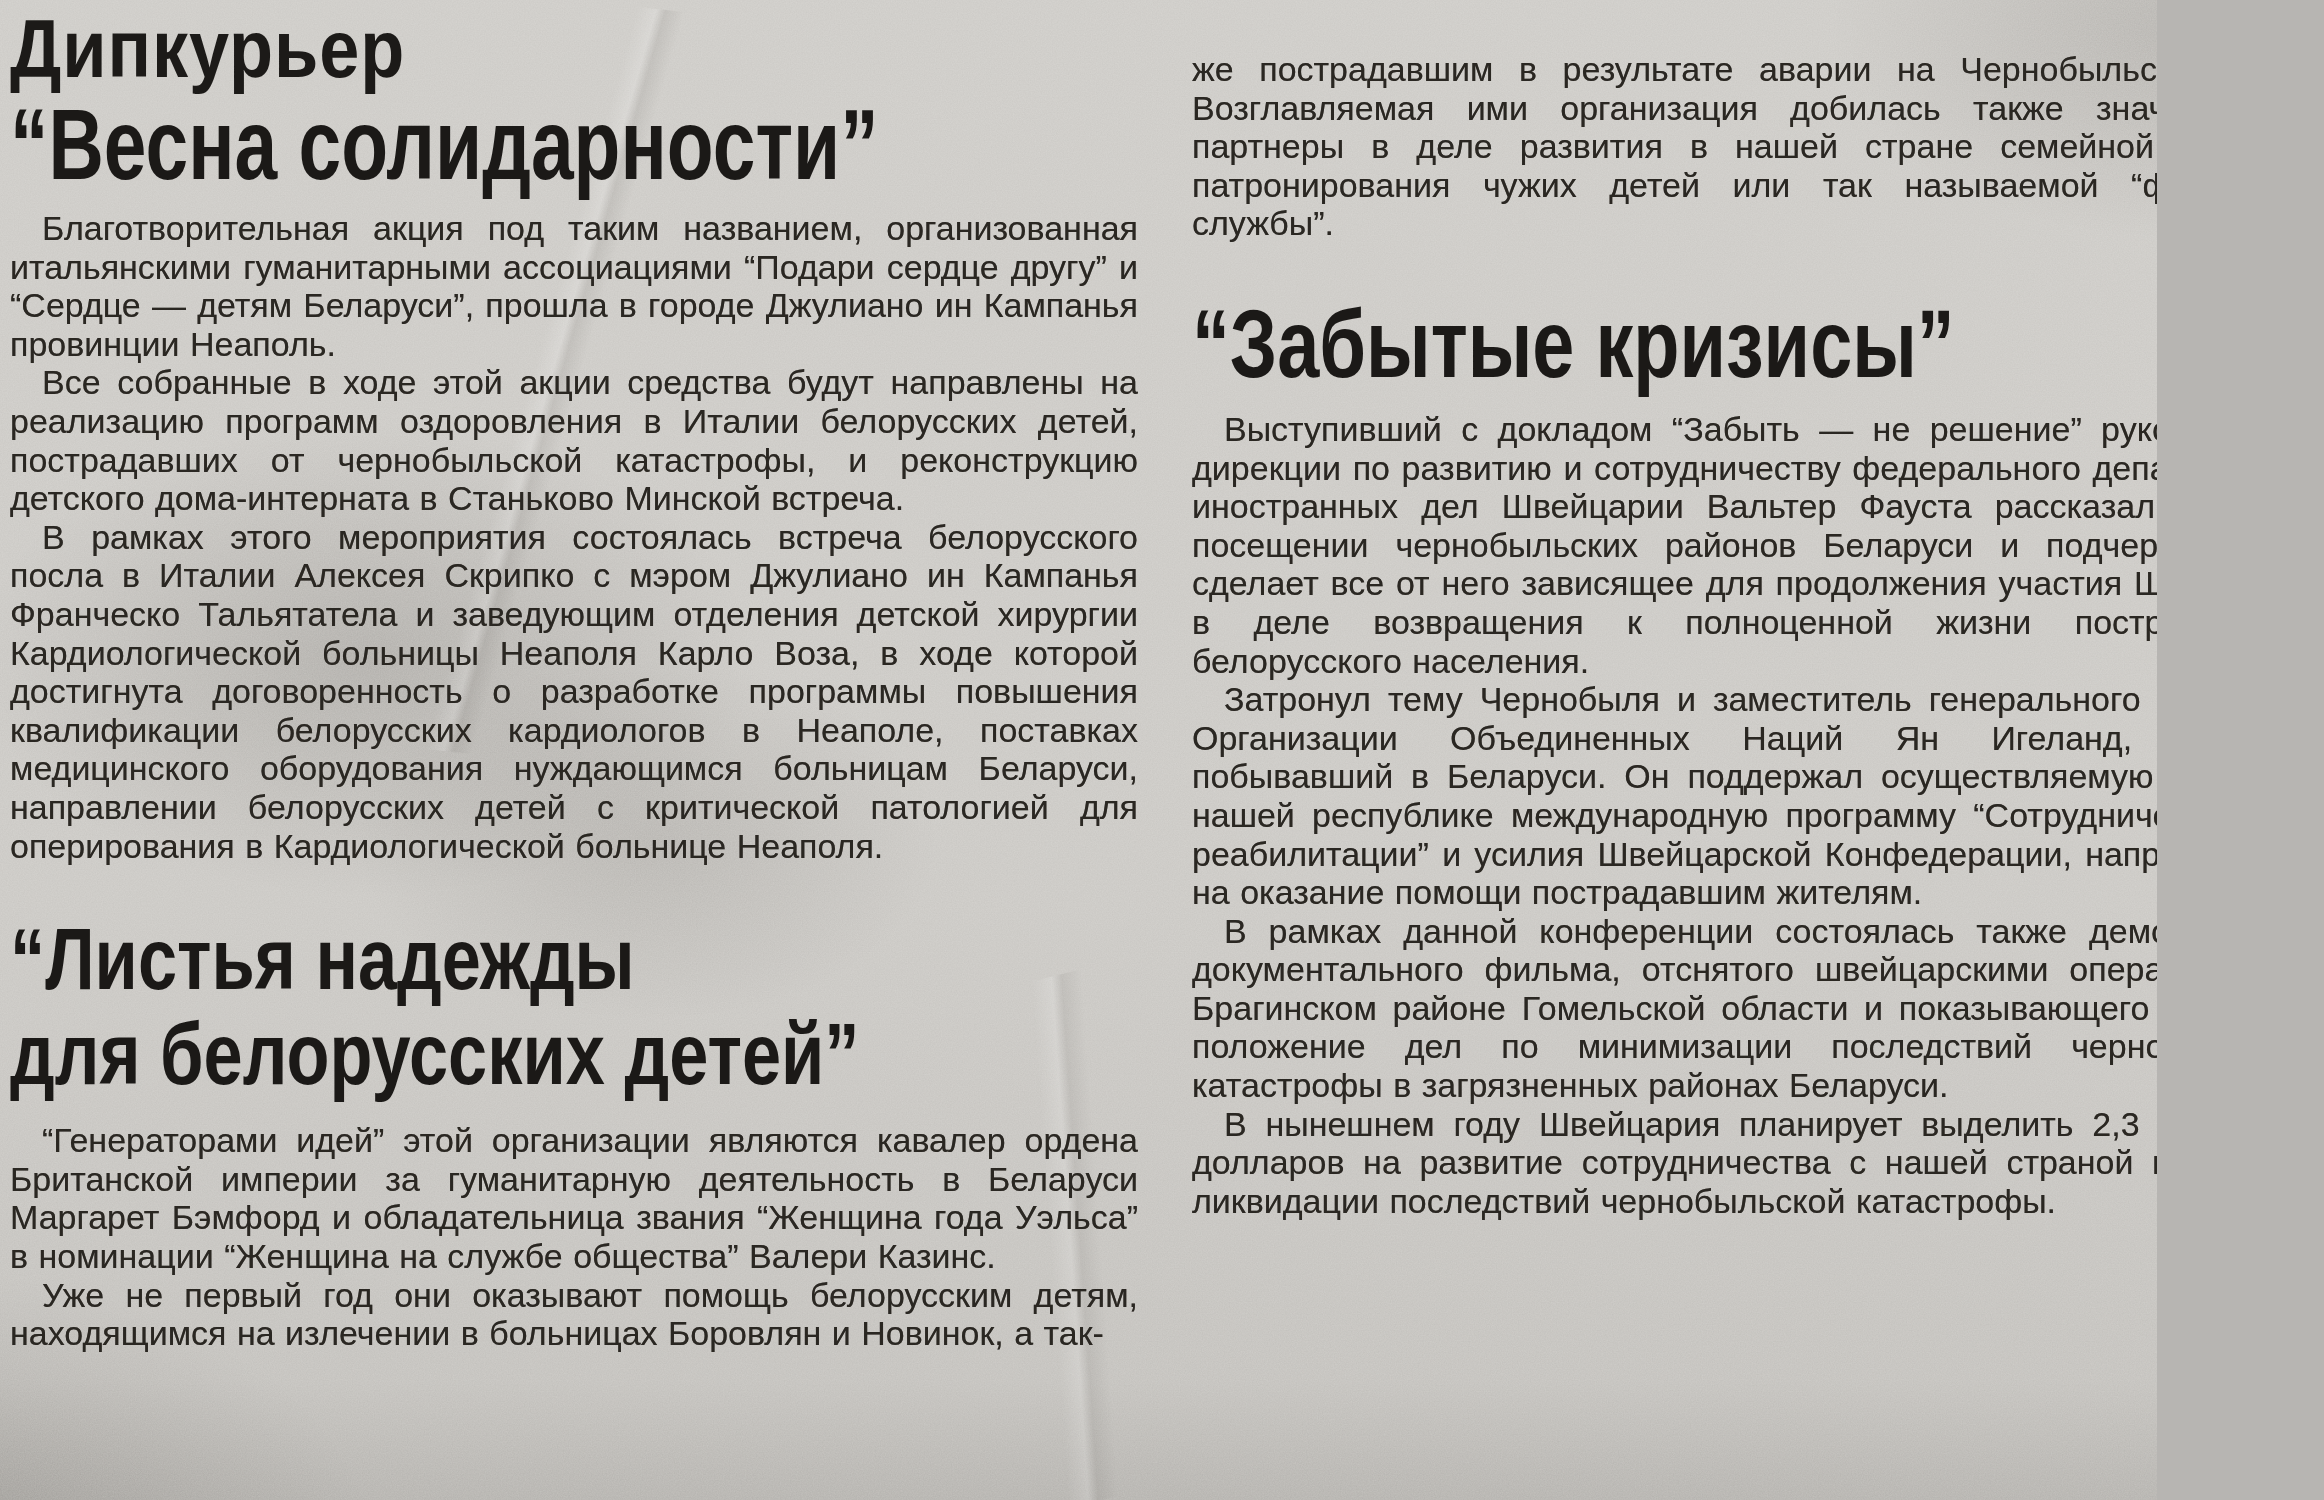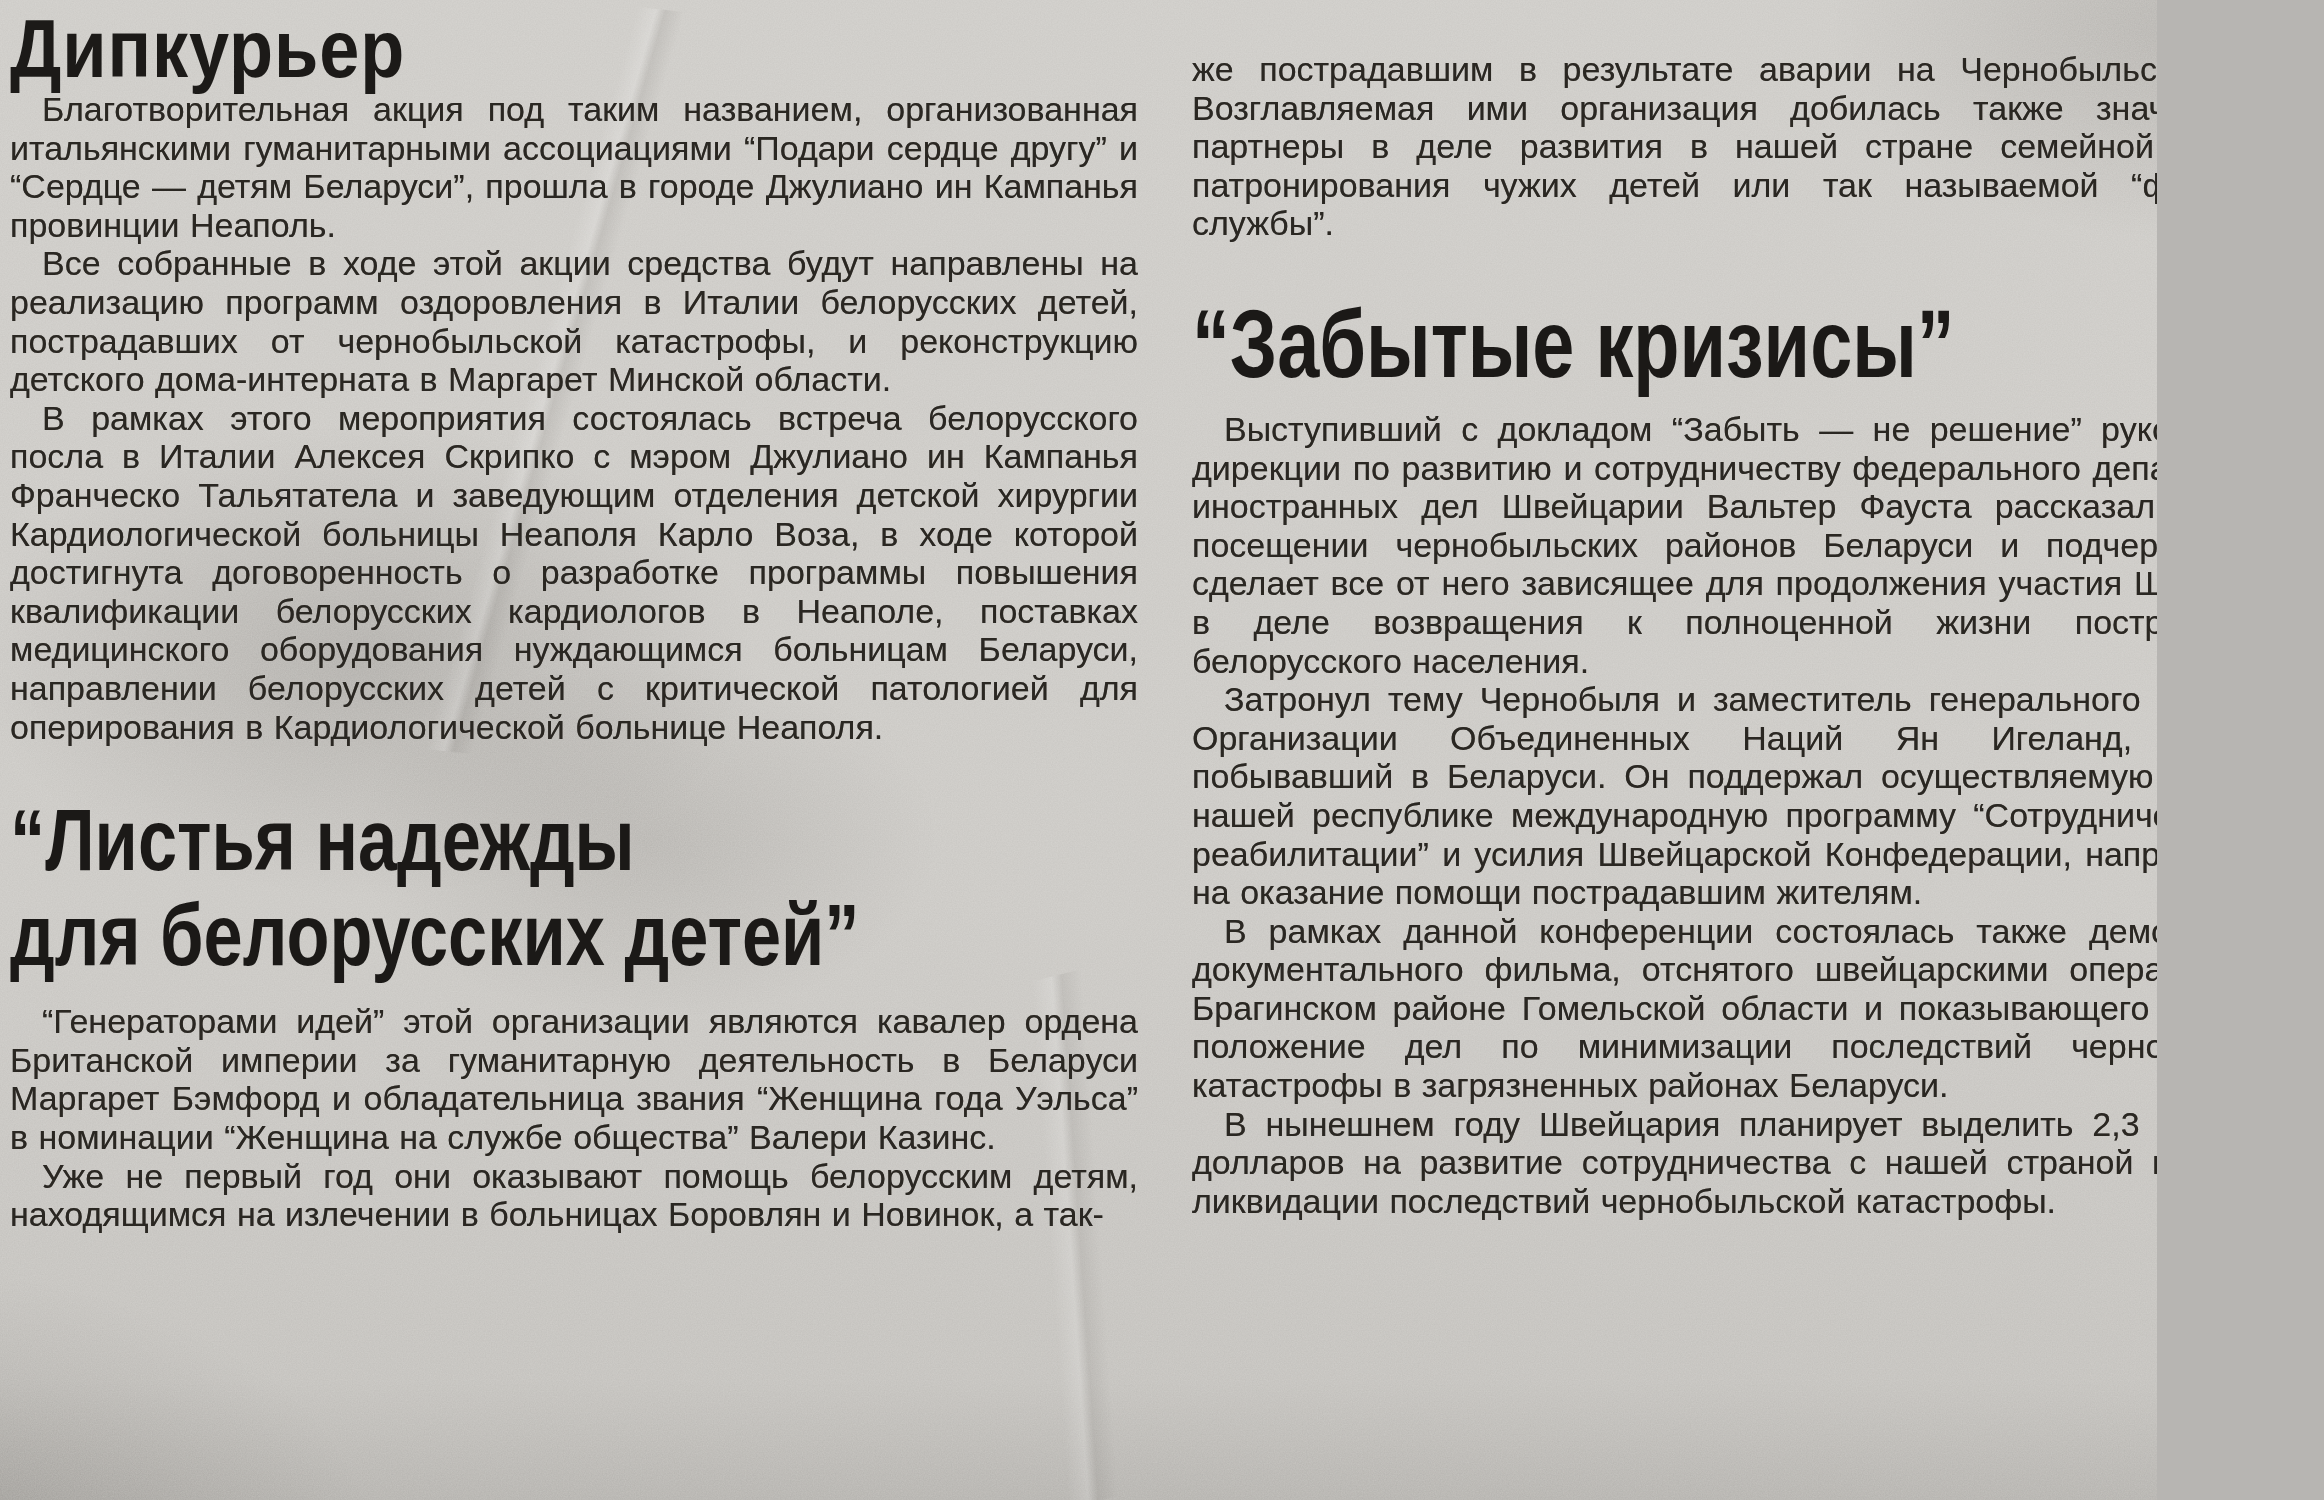--- a/index.html
+++ b/index.html
@@ -65,23 +65,26 @@
     <rect width="100%" height="100%" filter="url(#paperNoise)"></rect>
   </svg>
   <div class="crease c1"></div>
   <div class="crease c2"></div>
 
   <div class="col col-left">
     <div class="kicker">
       <span class="squeeze" style="transform:scaleX(0.88);">Дипкурьер</span>
     </div>
 
+    <h1 class="headline">
+      <span class="squeeze" style="transform:scaleX(0.76);">“Весна солидарности”</span>
+    </h1>
 
     <p class="body">Благотворительная акция под таким названием, организованная итальянскими гуманитарными ассоциациями “Подари сердце другу” и “Сердце — детям Беларуси”, прошла в городе Джулиано ин Кампанья провинции Неаполь.</p>
-    <p class="body">Все собранные в ходе этой акции средства будут направлены на реализацию программ оздоровления в Италии белорусских детей, пострадавших от чернобыльской катастрофы, и реконструкцию детского дома-интерната в Маргарет Минской области.</p>
+    <p class="body">Все собранные в ходе этой акции средства будут направлены на реализацию программ оздоровления в Италии белорусских детей, пострадавших от чернобыльской катастрофы, и реконструкцию детского дома-интерната в Станьково Минской встреча.</p>
     <p class="body">В рамках этого мероприятия состоялась встреча белорусского посла в Италии Алексея Скрипко с мэром Джулиано ин Кампанья Франческо Тальятатела и заведующим отделения детской хирургии Кардиологической больницы Неаполя Карло Воза, в ходе которой достигнута договоренность о разработке программы повышения квалификации белорусских кардиологов в Неаполе, поставках медицинского оборудования нуждающимся больницам Беларуси, направлении белорусских детей с критической патологией для оперирования в Кардиологической больнице Неаполя.</p>
 
     <h2 class="headline">
       <span class="squeeze-block">“Листья надежды</span>
       <span class="squeeze-block">для белорусских детей”</span>
     </h2>
 
     <p class="body">“Генераторами идей” этой организации являются кавалер ордена Британской империи за гуманитарную деятельность в Беларуси Маргарет Бэмфорд и обладательница звания “Женщина года Уэльса” в номинации “Женщина на службе общества” Валери Казинс.</p>
     <p class="body">Уже не первый год они оказывают помощь белорусским детям, находящимся на излечении в больницах Боровлян и Новинок, а так-</p>
   </div>

